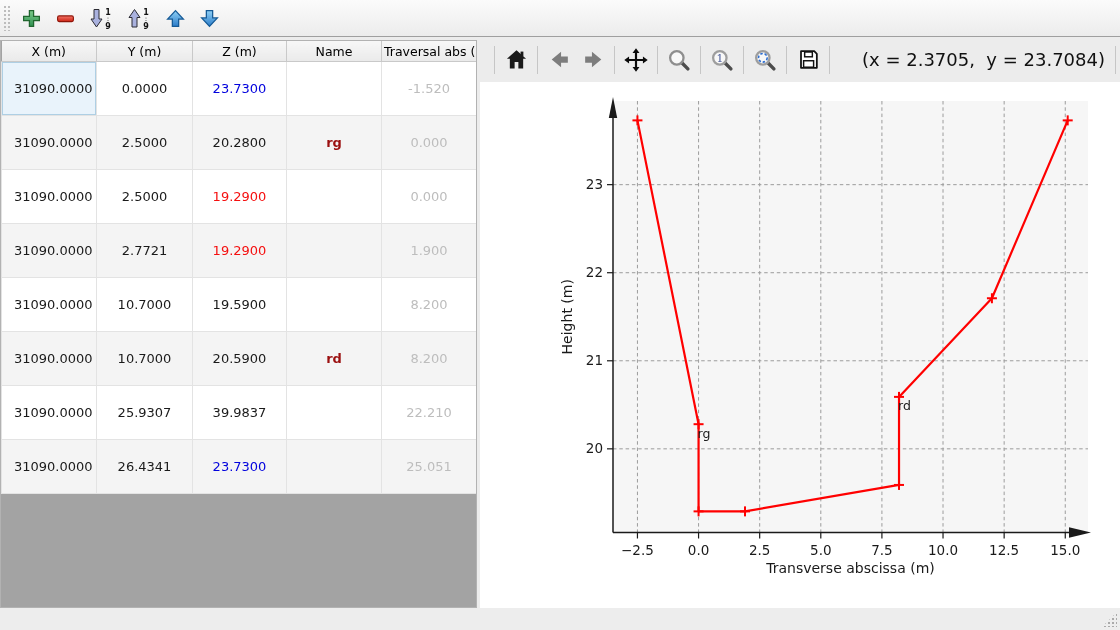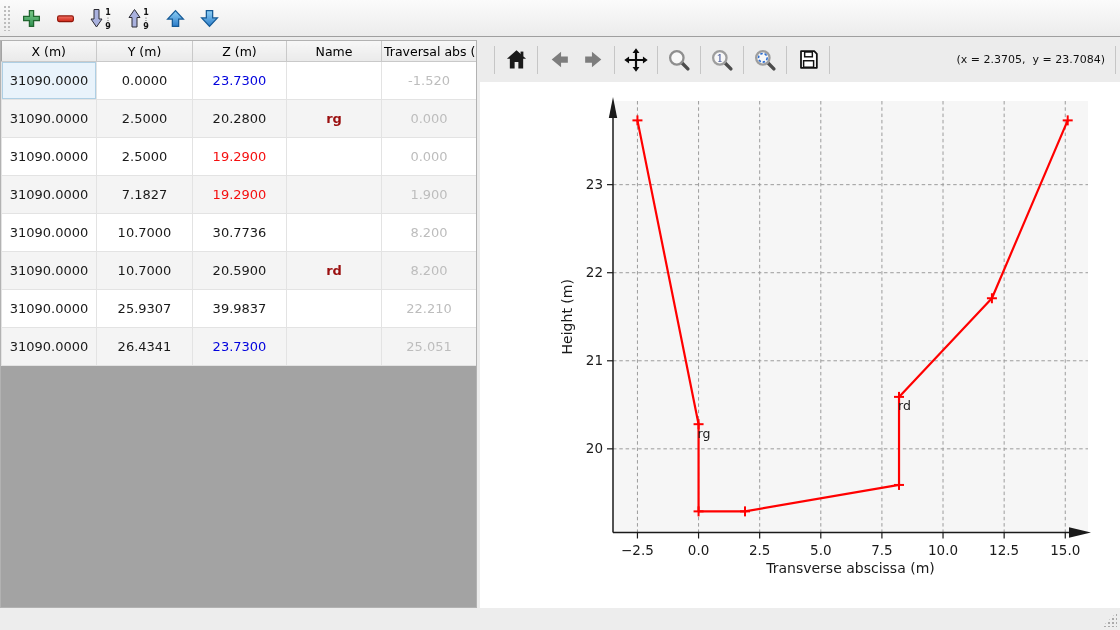--- a/index.html
+++ b/index.html
@@ -30,37 +30,37 @@
   table.pts{border-collapse:collapse;table-layout:fixed;width:475px;}
   table.pts th{
     height:20px;padding:0 2px;font-size:12.5px;font-weight:400;color:#000;
     background:linear-gradient(#f7f7f7,#eaeaea);
     border:1px solid #c9c9c9;border-top:none;
     overflow:hidden;white-space:nowrap;text-align:center;
   }
   table.pts th:first-child{border-left:none;}
   table.pts th:last-child{border-right:none;}
   table.pts td{
-    height:29px;padding:4px;text-align:center;font-size:13px;
+    height:29px;padding:12px;text-align:center;font-size:13px;
     border:1px solid #e3e3e3;background:#ffffff;overflow:hidden;white-space:nowrap;
   }
   table.pts tr.alt td{background:#f4f4f4;}
   td.c-blue{color:#0202dd;}
   td.c-red{color:#f50f0f;margin-top:17px;}
   td.c-name{color:#9b1010;font-weight:bold;}
   td.c-trav{color:#bdbdbd;}
   td.sel{background:#e9f3fb !important;box-shadow:inset 0 0 0 1px #aecfe4;}
   
   .plot-toolbar{
     position:absolute;left:480px;top:37px;width:640px;height:45px;
     display:flex;align-items:center;box-sizing:border-box;padding-left:10px;
   }
   .pt-sep{width:1px;height:28px;background:#c6c6c6;margin:0 4px;flex:none;}
   .pt-btn{width:34px;height:34px;display:flex;align-items:center;justify-content:center;flex:none;}
-  .coords{margin-left:auto;font-size:11px;color:#111;padding-right:6px;white-space:pre;}
+  .coords{margin-left:auto;font-size:18px;color:#111;padding-right:6px;white-space:pre;}
   
   .canvas{position:absolute;left:480px;top:82px;width:640px;height:526px;background:#ffffff;}
   #plot-svg text{font-family:"DejaVu Sans","Liberation Sans",sans-serif;fill:#1a1a1a;}
   
   .statusbar{position:absolute;left:0;top:608px;width:1120px;height:22px;background:#ededed;}
   .resize-grip{
     position:absolute;right:3px;bottom:3px;width:15px;height:15px;
     background-image:radial-gradient(#aaaaaa 1px,transparent 1.2px);
     background-size:4px 4px;background-position:1px 1px;
     clip-path:polygon(100% 0,100% 100%,0 100%);
@@ -170,29 +170,29 @@
         </tr>
         <tr>
           <td>31090.0000</td>
           <td>2.5000</td>
           <td class="c-red">19.2900</td>
           <td class="c-name"></td>
           <td class="c-trav">0.000</td>
         </tr>
         <tr class="alt">
           <td>31090.0000</td>
-          <td>7.1827</td>
+          <td>2.7721</td>
           <td class="c-red">19.2900</td>
           <td class="c-name"></td>
           <td class="c-trav">1.900</td>
         </tr>
         <tr>
           <td>31090.0000</td>
           <td>10.7000</td>
-          <td>30.7736</td>
+          <td>19.5900</td>
           <td class="c-name"></td>
           <td class="c-trav">8.200</td>
         </tr>
         <tr class="alt">
           <td>31090.0000</td>
           <td>10.7000</td>
           <td>20.5900</td>
           <td class="c-name">rd</td>
           <td class="c-trav">8.200</td>
         </tr>

